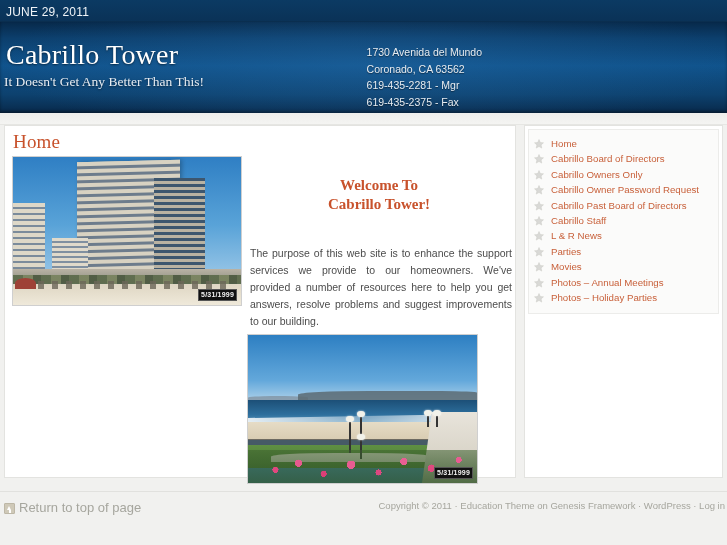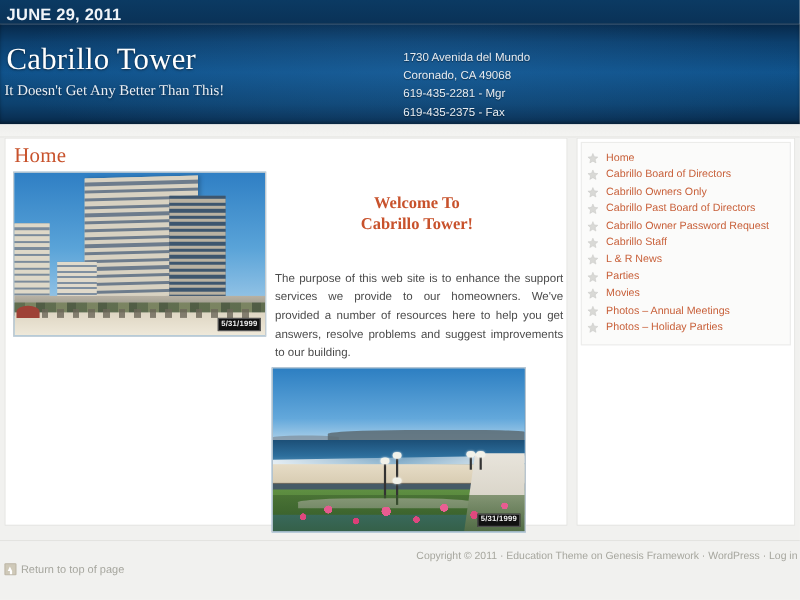--- a/index.html
+++ b/index.html
@@ -26,22 +26,22 @@
     position: absolute;
     left: 0; top: 0;
     width: 727px; height: 22px;
     background: linear-gradient(to bottom, #0b3a63 0%, #0a3257 100%);
     border-bottom: 1px solid #0a2e4f;
     box-sizing: border-box;
   }
   .topbar-date {
     position: absolute;
     left: 6px; top: 5px;
-    font-size: 15px;
-    font-weight: bold;
+    font-size: 12px;
+    font-weight: normal;
     letter-spacing: 0.2px;
     color: #f0f4f8;
     font-family: "Liberation Sans", sans-serif;
   }
 
   
   .header {
     position: absolute;
     left: 0; top: 22px;
     width: 727px; height: 91px;
@@ -419,22 +419,22 @@
     background: #e1e1de;
   }
   .footer {
     position: absolute;
     left: 0; top: 492px;
     width: 727px; height: 53px;
     background: #f1f1ef;
   }
   .footer-left {
     position: absolute;
-    left: 4px; top: 20px;
-    font-size: 10px;
+    left: 4px; top: 8px;
+    font-size: 13px;
     color: #a6a69e;
     white-space: nowrap;
   }
   .uparrow-icon {
     display: inline-block;
     vertical-align: -2px;
     width: 11px; height: 11px;
     margin-right: 4px;
     background: #cfc9b8;
     border: 1px solid #bdb7a6;
@@ -473,21 +473,21 @@
 
   <div class="topbar">
     <div class="topbar-date">JUNE 29, 2011</div>
   </div>
 
   <div class="header">
     <div class="site-title">Cabrillo Tower</div>
     <div class="site-desc">It Doesn't Get Any Better Than This!</div>
     <div class="header-contact">
       <div>1730 Avenida del Mundo</div>
-      <div>Coronado, CA 49068</div>
+      <div>Coronado, CA 63562</div>
       <div>619-435-2281 - Mgr</div>
       <div>619-435-2375 - Fax</div>
     </div>
   </div>
 
   <div class="subnav"></div>
 
   <div class="wrap">
 
     <div class="content">
@@ -546,24 +546,24 @@
                 <polygon points="10,1 12.6,7 19,7.6 14.2,11.9 15.6,18.2 10,15 4.4,18.2 5.8,11.9 1,7.6 7.4,7" fill="#d9d9d6" stroke="#c4c4c0" stroke-width="0.8"></polygon>
               </svg><span>Home</span></li>
             <li class="menu-item"><svg class="star-icon" viewBox="0 0 20 20">
                 <polygon points="10,1 12.6,7 19,7.6 14.2,11.9 15.6,18.2 10,15 4.4,18.2 5.8,11.9 1,7.6 7.4,7" fill="#d9d9d6" stroke="#c4c4c0" stroke-width="0.8"></polygon>
               </svg><span>Cabrillo Board of Directors</span></li>
             <li class="menu-item"><svg class="star-icon" viewBox="0 0 20 20">
                 <polygon points="10,1 12.6,7 19,7.6 14.2,11.9 15.6,18.2 10,15 4.4,18.2 5.8,11.9 1,7.6 7.4,7" fill="#d9d9d6" stroke="#c4c4c0" stroke-width="0.8"></polygon>
               </svg><span>Cabrillo Owners Only</span></li>
             <li class="menu-item"><svg class="star-icon" viewBox="0 0 20 20">
                 <polygon points="10,1 12.6,7 19,7.6 14.2,11.9 15.6,18.2 10,15 4.4,18.2 5.8,11.9 1,7.6 7.4,7" fill="#d9d9d6" stroke="#c4c4c0" stroke-width="0.8"></polygon>
+              </svg><span>Cabrillo Owner Password Request</span></li>
+            <li class="menu-item"><svg class="star-icon" viewBox="0 0 20 20">
+                <polygon points="10,1 12.6,7 19,7.6 14.2,11.9 15.6,18.2 10,15 4.4,18.2 5.8,11.9 1,7.6 7.4,7" fill="#d9d9d6" stroke="#c4c4c0" stroke-width="0.8"></polygon>
               </svg><span>Cabrillo Past Board of Directors</span></li>
-            <li class="menu-item"><svg class="star-icon" viewBox="0 0 20 20">
-                <polygon points="10,1 12.6,7 19,7.6 14.2,11.9 15.6,18.2 10,15 4.4,18.2 5.8,11.9 1,7.6 7.4,7" fill="#d9d9d6" stroke="#c4c4c0" stroke-width="0.8"></polygon>
-              </svg><span>Cabrillo Owner Password Request</span></li>
             <li class="menu-item"><svg class="star-icon" viewBox="0 0 20 20">
                 <polygon points="10,1 12.6,7 19,7.6 14.2,11.9 15.6,18.2 10,15 4.4,18.2 5.8,11.9 1,7.6 7.4,7" fill="#d9d9d6" stroke="#c4c4c0" stroke-width="0.8"></polygon>
               </svg><span>Cabrillo Staff</span></li>
             <li class="menu-item"><svg class="star-icon" viewBox="0 0 20 20">
                 <polygon points="10,1 12.6,7 19,7.6 14.2,11.9 15.6,18.2 10,15 4.4,18.2 5.8,11.9 1,7.6 7.4,7" fill="#d9d9d6" stroke="#c4c4c0" stroke-width="0.8"></polygon>
               </svg><span>L &amp; R News</span></li>
             <li class="menu-item"><svg class="star-icon" viewBox="0 0 20 20">
                 <polygon points="10,1 12.6,7 19,7.6 14.2,11.9 15.6,18.2 10,15 4.4,18.2 5.8,11.9 1,7.6 7.4,7" fill="#d9d9d6" stroke="#c4c4c0" stroke-width="0.8"></polygon>
               </svg><span>Parties</span></li>
             <li class="menu-item"><svg class="star-icon" viewBox="0 0 20 20">

